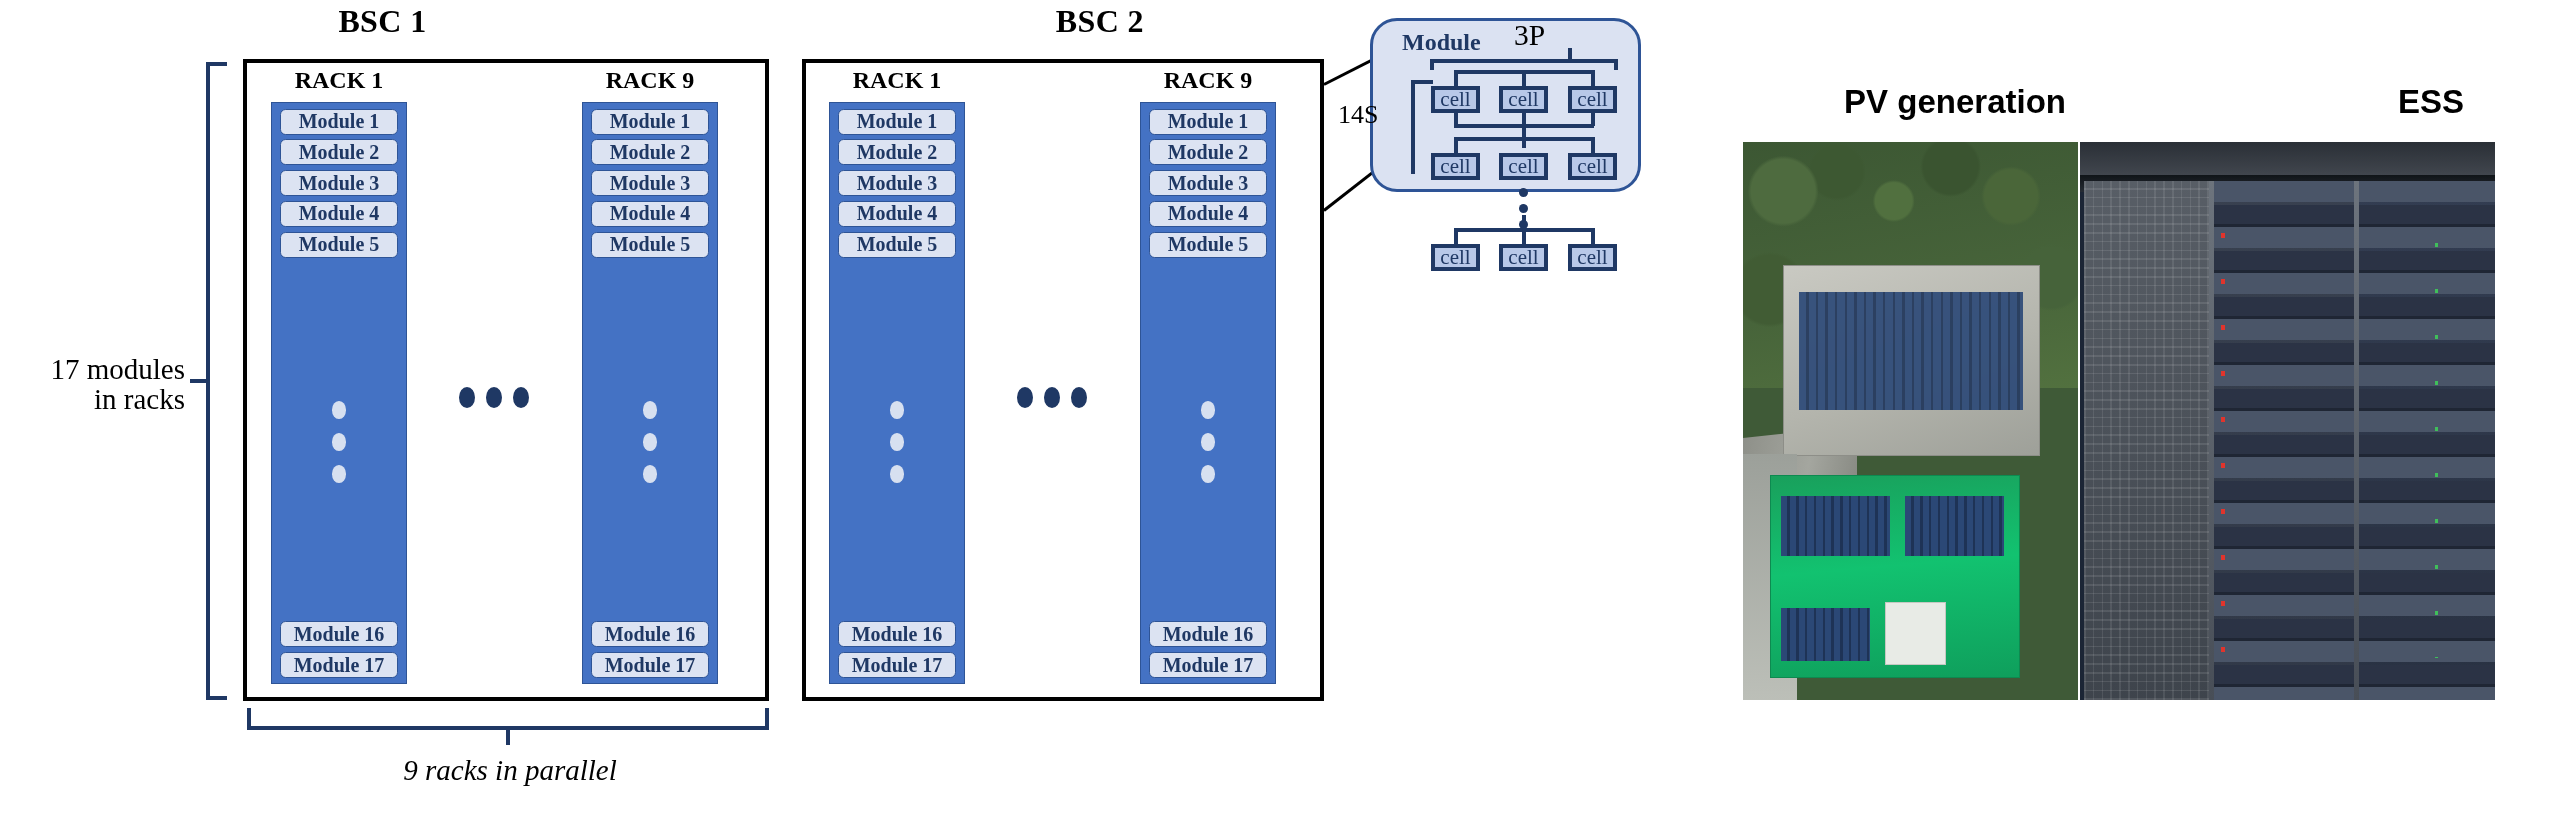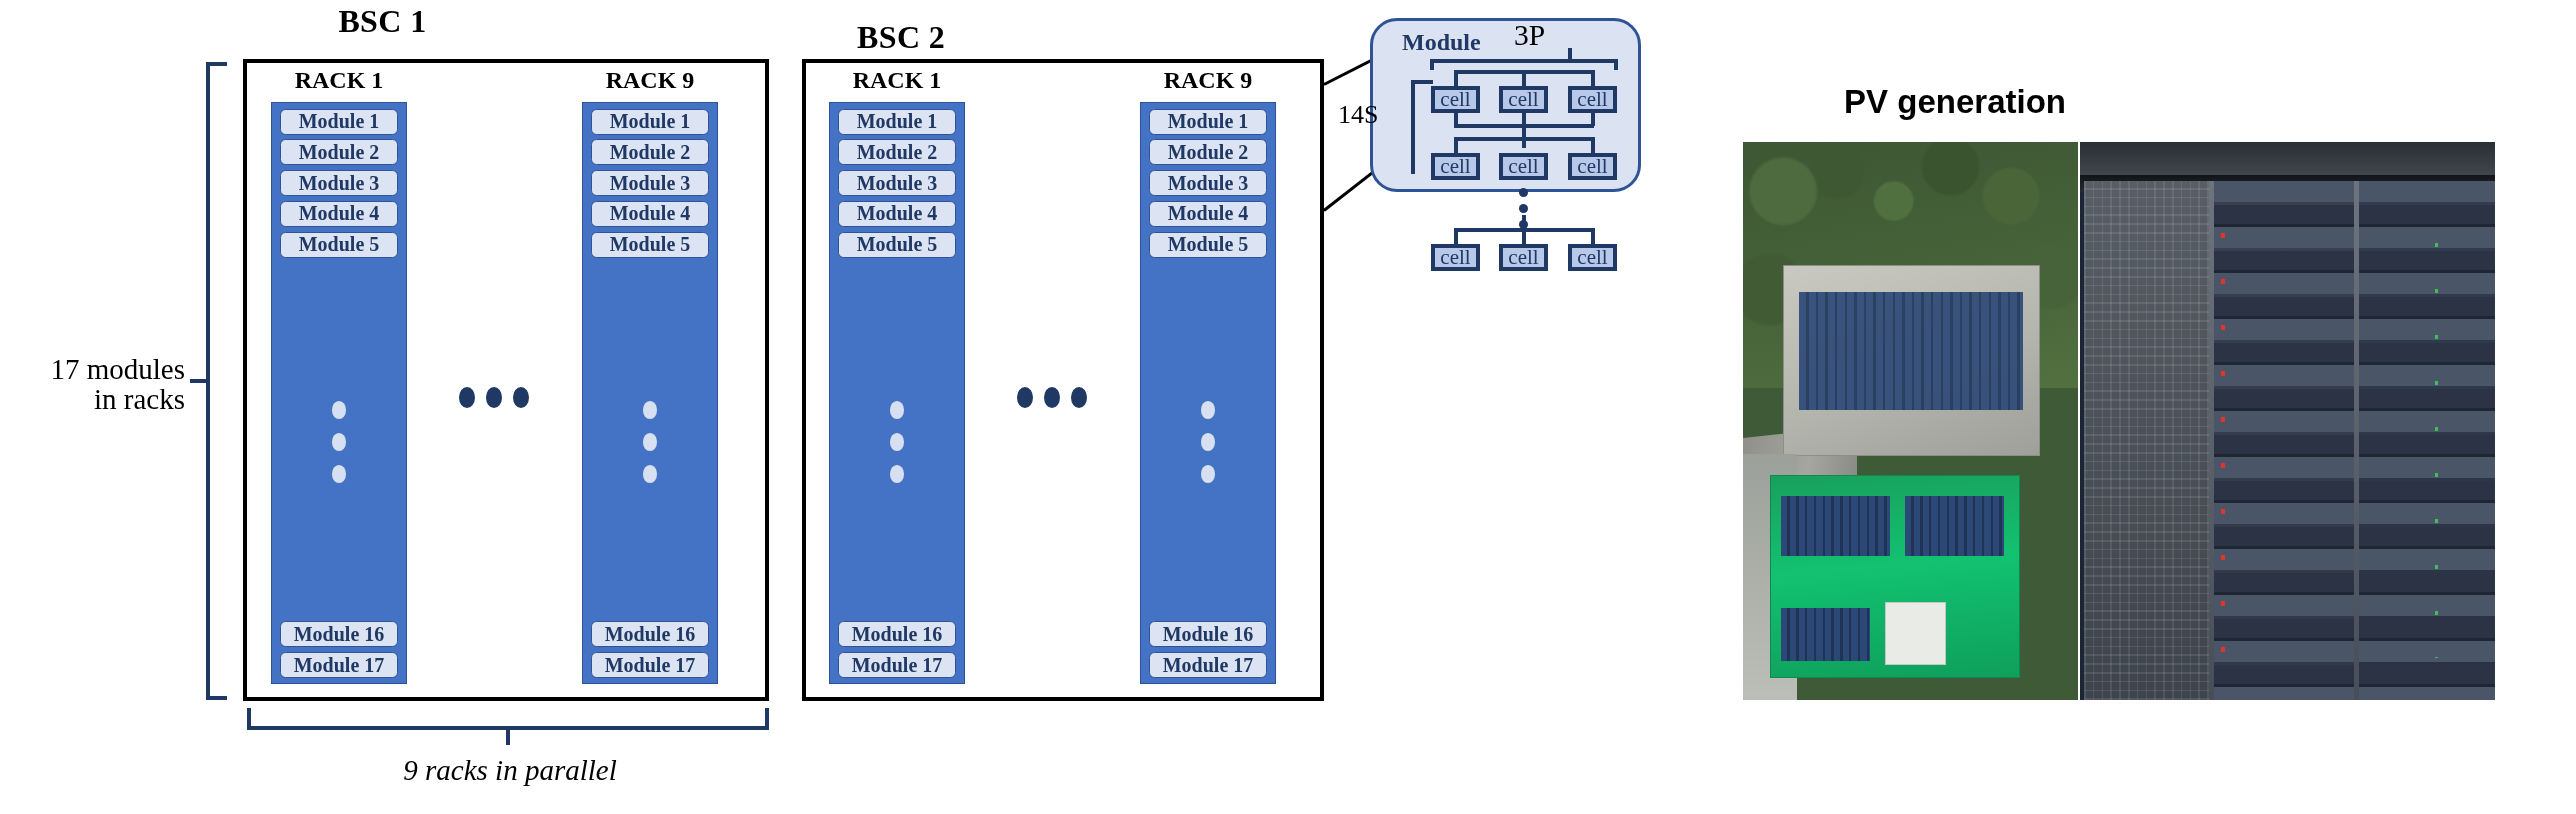--- a/index.html
+++ b/index.html
@@ -416,21 +416,21 @@
     <div class="module-chip">Module 5</div>
     <div class="vdots">
         <i></i>
         <i></i>
         <i></i>
       </div>
     <div class="module-chip bottom-pair">Module 16</div>
     <div class="module-chip bottom-pair">Module 17</div>
   </div>
 
-  <div class="bsc-title" style="left:857px; top:19px; width:287px; text-align:left;">BSC 2</div>
+  <div class="bsc-title" style="left:857px; top:3px; width:287px; text-align:right;">BSC 2</div>
 
   <div class="bsc-box" style="left:802px; top:59px; width:522px; height:642px;"></div>
 
   <div class="rack-label" style="left:821px; top:67px; width:152px;">RACK 1</div>
   <div class="rack-label" style="left:1132px; top:67px; width:152px;">RACK 9</div>
 
   <div class="rack-col" style="left:829px; top:102px; width:136px; height:582px;">
     <div class="module-chip">Module 1</div>
     <div class="module-chip">Module 2</div>
     <div class="module-chip">Module 3</div>
@@ -544,20 +544,21 @@
     </div>
     <div class="pv-lowerleft-pad"></div>
     <div class="pv-green-roof">
       <div class="pv-green-panels-a"></div>
       <div class="pv-green-panels-b"></div>
       <div class="pv-green-panels-c"></div>
       <div class="pv-white-block"></div>
     </div>
   </div>
 
+  <div class="photo-title" style="left:2241px; top:83px; width:223px;">ESS</div>
 
   <div class="photo ess-photo" style="left:2080px; top:142px; width:415px; height:558px;">
     <div class="ess-ceiling"></div>
     <div class="ess-top-cable"></div>
     <div class="ess-left-rack"></div>
     <div class="ess-mid-rack">
       <div class="ess-modules"></div>
       <div class="ess-leds"></div>
     </div>
     <div class="ess-right-rack">

